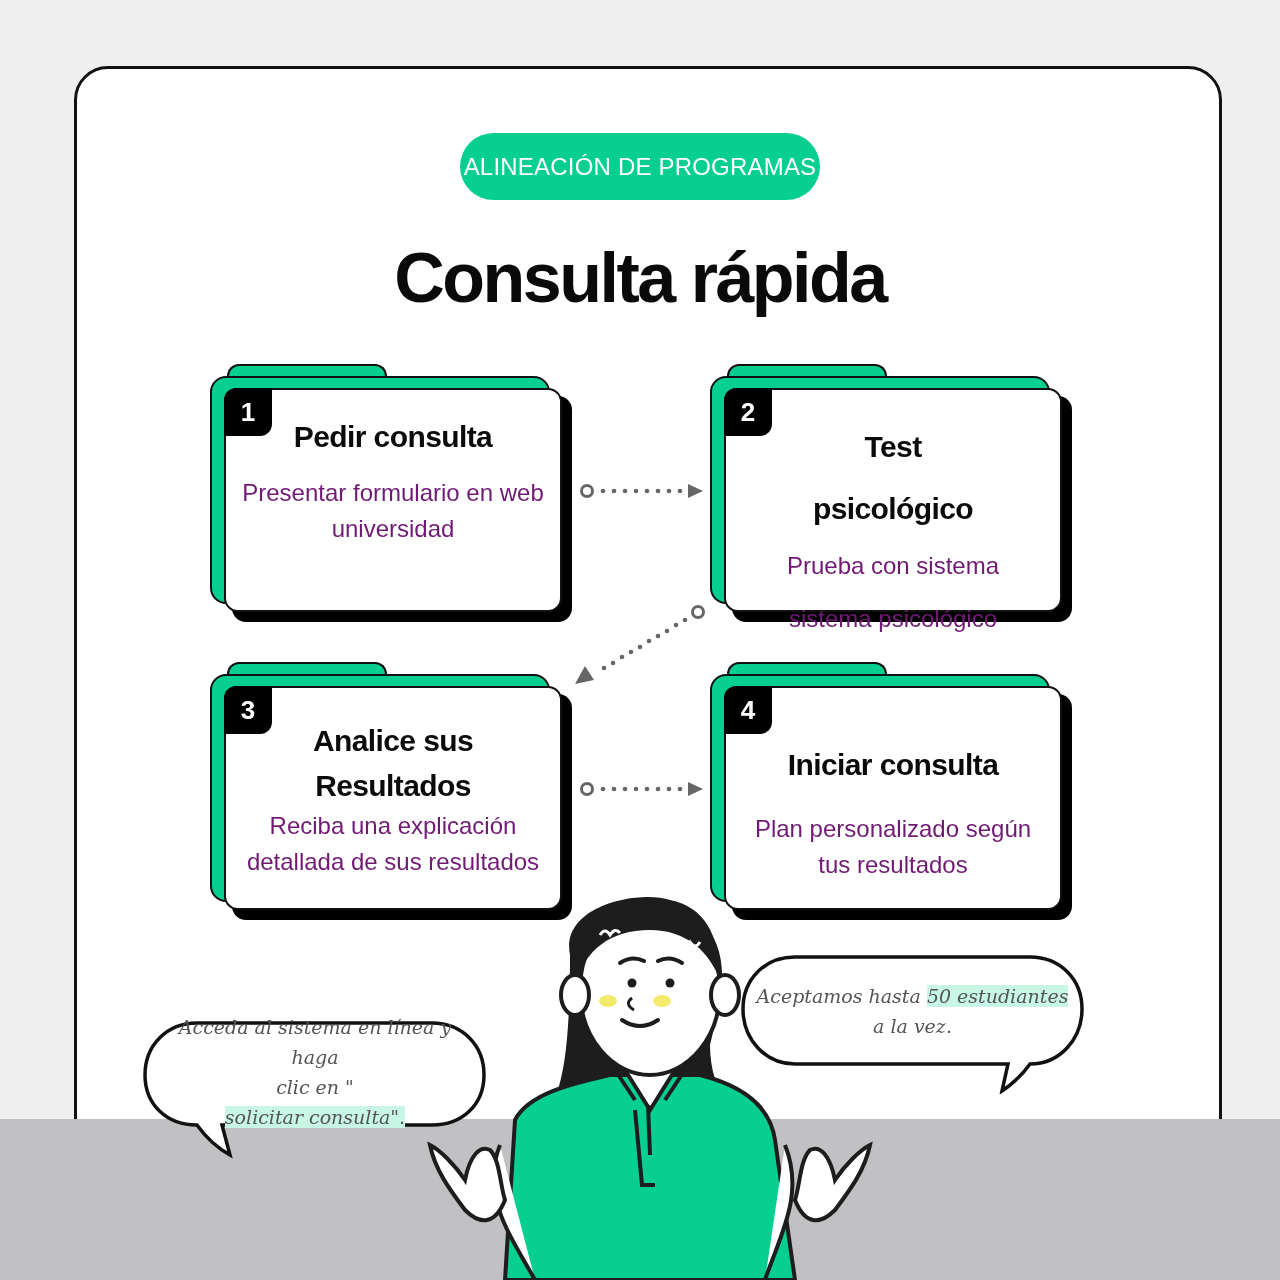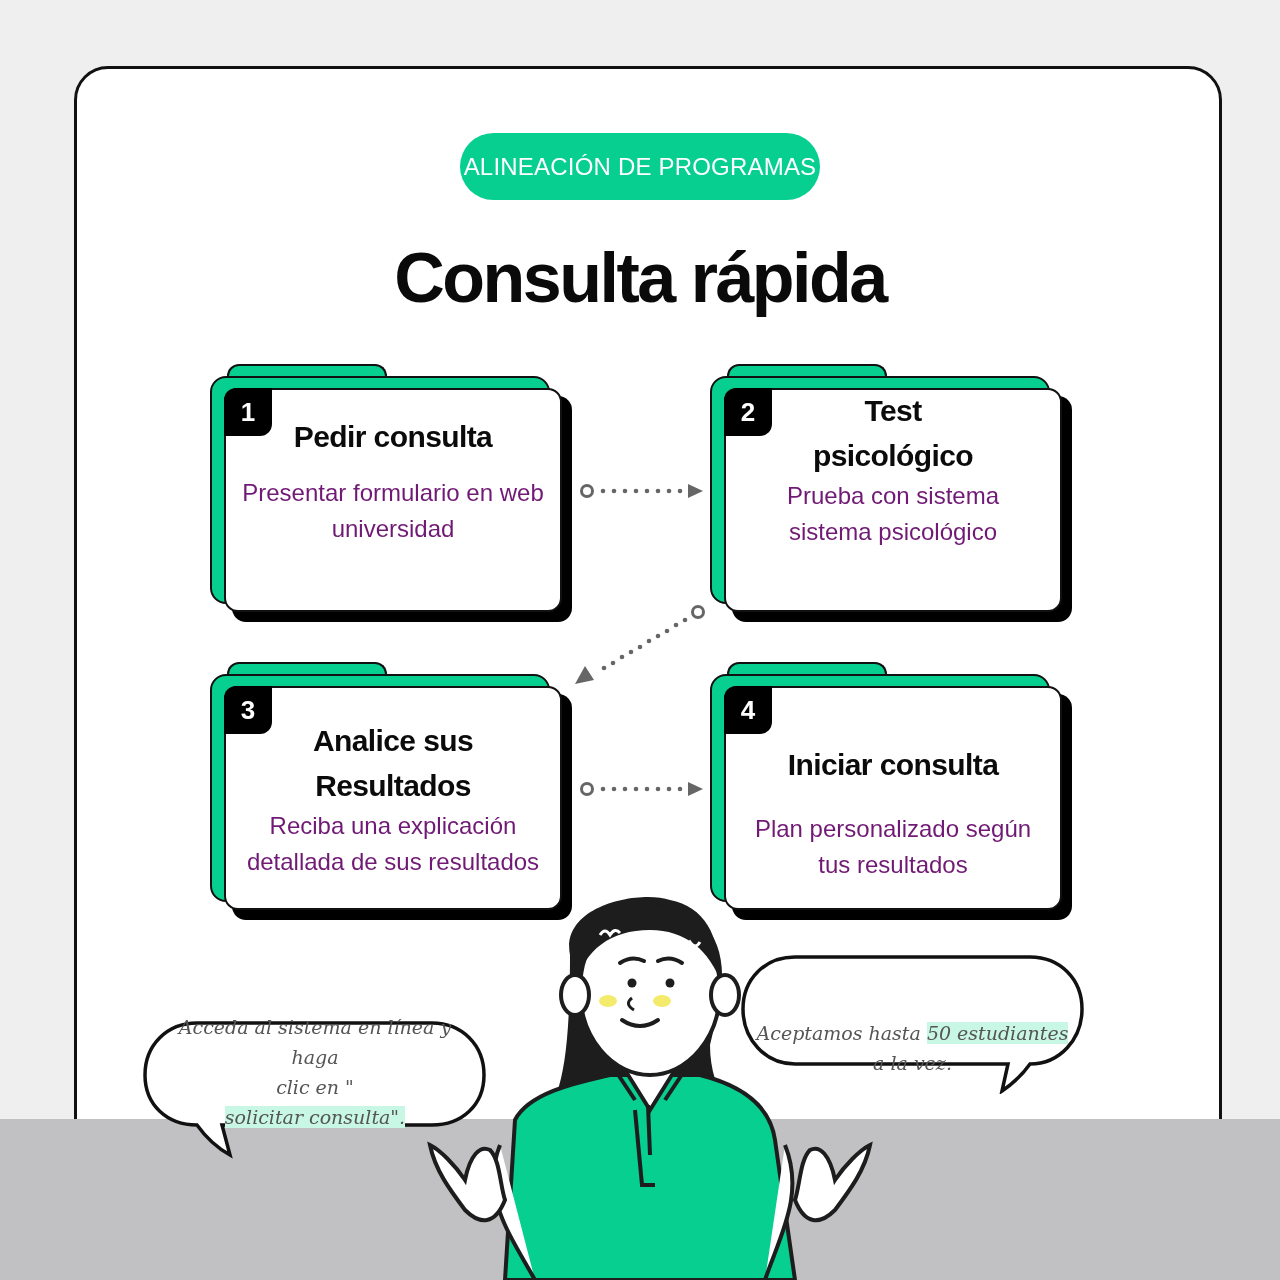--- a/index.html
+++ b/index.html
@@ -86,21 +86,21 @@
     <div class="desc">universidad</div>
   </div>
   <div class="num">1</div>
 </div>
 
 <div class="card" style="left:710px; top:364px;">
   <div class="tab"></div>
   <div class="back"></div>
   <div class="shadow"></div>
   <div class="face"></div>
-  <div class="content" style="">
+  <div class="content" style="padding-top:36px;gap:17px;">
     <div class="heading">Test</div>
     <div class="heading">psicológico</div>
     <div class="desc">Prueba con sistema</div>
     <div class="desc">sistema psicológico</div>
   </div>
   <div class="num">2</div>
 </div>
 
 <div class="card" style="left:210px; top:662px;">
   <div class="tab"></div>
@@ -225,16 +225,16 @@
 <div class="bubble-text" style="left:140px; top:1012px; width:350px; line-height:30px;">
   <div>Acceda al sistema en línea y</div>
   <div>haga</div>
   <div>clic en "</div>
   <div><span class="hl">solicitar consulta".</span></div>
 </div>
 
 <svg class="bubble" style="left:740px; top:954px;" width="345" height="140">
   <path d="M55 3 L290 3 C320 3 342 25 342 55 C342 85 320 110 290 110 C283 120 275 128 262 137 L268 110 L55 110 C25 110 3 85 3 55 C3 25 25 3 55 3 Z" fill="#fff" stroke="#111" stroke-width="3.5"></path>
 </svg>
-<div class="bubble-text" style="left:740px; top:981px; width:345px;margin-top:37px;">
+<div class="bubble-text" style="left:740px; top:981px; width:345px;">
   <div><span>Aceptamos hasta </span><span class="hl">50 estudiantes</span></div>
   <div>a la vez.</div>
 </div>
 
 </body></html>

